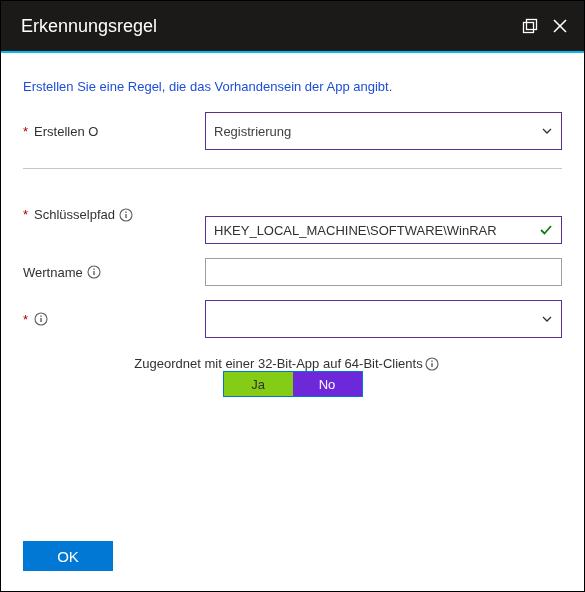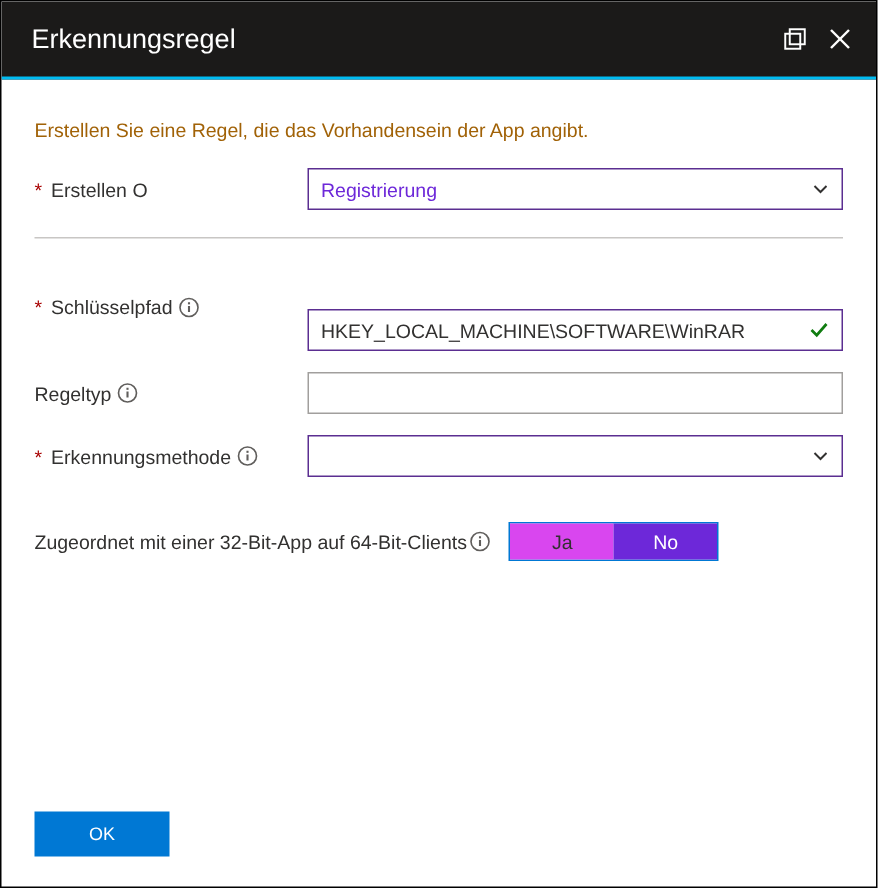--- a/index.html
+++ b/index.html
@@ -29,21 +29,21 @@
   }
   .header-title { flex: 1; }
   .header-icons { display: flex; gap: 14px; align-items: center; }
   .header-icons span { cursor: pointer; display: inline-flex; }
   .body {
     flex: 1;
     padding: 20px 22px 0 22px;
     display: flex;
     flex-direction: column;
   }
-  .instr { margin: 6px 0 18px 0; color: #a16207; }
+  .instr { margin: 6px 0 18px 0; color: #1d4ed8; }
   .row {
     display: flex;
     align-items: center;
     margin-bottom: 14px;
   }
   .label {
     width: 182px;
     display: flex;
     align-items: center;
     gap: 4px;
@@ -52,26 +52,26 @@
   .req { color: #a80000; margin-right: 2px; }
   .info-icon {
     font-style: normal;
     display: inline-flex;
     width: 14px; height: 14px;
     color: #605e5c;
   }
   .field { flex: 1; }
   .select, .input {
     width: 100%;
-    height: 28px;
+    height: 38px;
     border: 1px solid #5b2e91;
     background: #fff;
     padding: 0 28px 0 8px;
     font-size: 13px;
-    color: #6d28d9;
+    color: #404040;
     position: relative;
     display: flex;
     align-items: center;
     cursor: pointer;
   }
   .select .chev {
     position: absolute;
     right: 8px;
     top: 50%;
     transform: translateY(-50%);
@@ -105,49 +105,50 @@
     color: #107c10;
   }
   .divider {
     border: none;
     border-top: 1px solid #c8c6c4;
     margin: 4px 0 16px 0;
   }
   .toggle-row {
     display: flex;
     align-items: center;
-    margin-top: 16px;
+    margin-top: 4px;
+    flex-direction: column;
   }
   .toggle-label { display: flex; align-items: center; gap: 2px; margin-right: 12px;}
   .toggle {
     display: flex;
     border: 1px solid #0078d4;
     height: 26px;
     width: 140px;
   }
   .toggle div {
     flex: 1;
     display: flex;
     align-items: center;
     justify-content: center;
     font-size: 13px;
     cursor: pointer;
   }
-  .toggle .inactive { background: #d946ef; color: #323130; }
+  .toggle .inactive { background: #84cc16; color: #323130; }
   .toggle .active { background: #6d28d9; color: #fff; }
   .footer {
     padding: 16px 22px 20px 22px;
   }
   .ok-btn {
     background: #0078d4;
     color: #fff;
     border: none;
     height: 30px;
     width: 90px;
-    font-size: 12px;
+    font-size: 15px;
     cursor: pointer;
   }
   svg { display: block; }
 </style>
 </head>
 <body>
 
 <div class="header">
   <div class="header-title">Erkennungsregel</div>
   <div class="header-icons">
@@ -207,38 +208,37 @@
           <svg width="14" height="14" viewBox="0 0 14 14">
               <polyline points="2,7 5.5,10.5 12,3" fill="none" stroke="#107c10" stroke-width="1.8"></polyline>
             </svg>
         </span>
       </div>
     </div>
   </div>
 
   <div class="row">
     <div class="label">
-      <span>Regeltyp</span>
+      <span>Wertname</span>
       <i class="info-icon">
         <svg width="14" height="14" viewBox="0 0 14 14">
             <circle cx="7" cy="7" r="6" fill="none" stroke="#605e5c" stroke-width="1.1"></circle>
             <rect x="6.3" y="6" width="1.4" height="4" fill="#605e5c"></rect>
             <rect x="6.3" y="3.5" width="1.4" height="1.4" fill="#605e5c"></rect>
           </svg>
       </i>
     </div>
     <div class="field">
       <input class="input-plain" value="" style="">
     </div>
   </div>
 
   <div class="row">
     <div class="label">
       <span class="req">*</span>
-      <span>Erkennungsmethode</span>
       <i class="info-icon">
         <svg width="14" height="14" viewBox="0 0 14 14">
             <circle cx="7" cy="7" r="6" fill="none" stroke="#605e5c" stroke-width="1.1"></circle>
             <rect x="6.3" y="6" width="1.4" height="4" fill="#605e5c"></rect>
             <rect x="6.3" y="3.5" width="1.4" height="1.4" fill="#605e5c"></rect>
           </svg>
       </i>
     </div>
     <div class="field">
       <div class="select">

